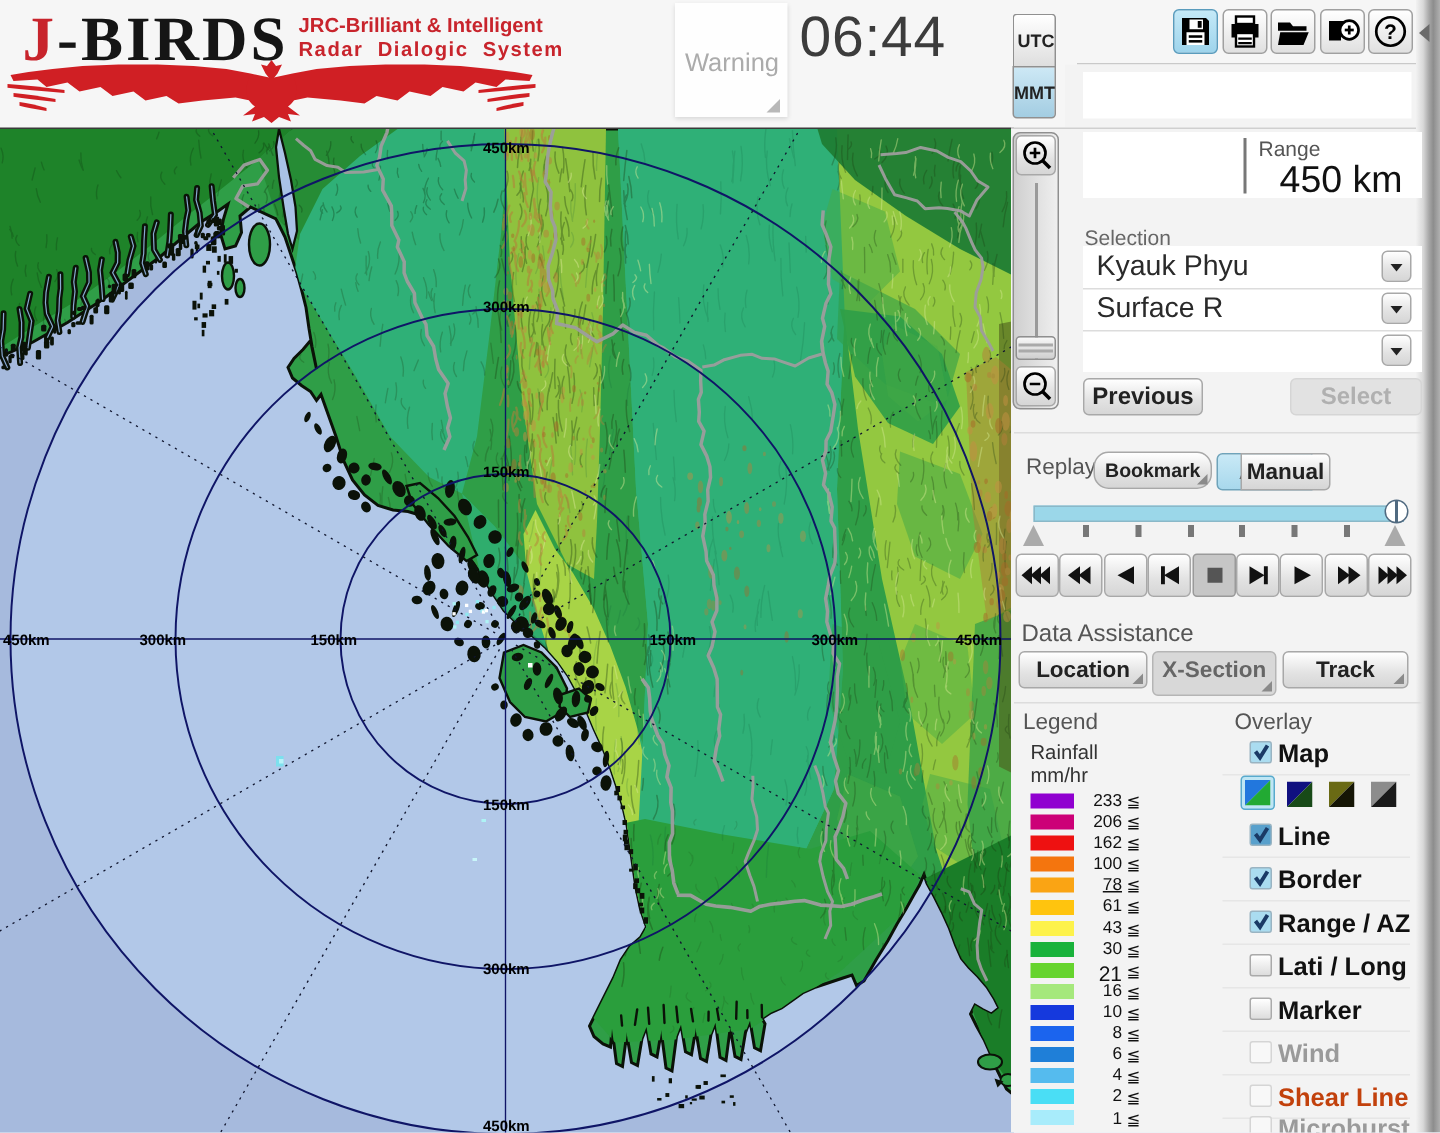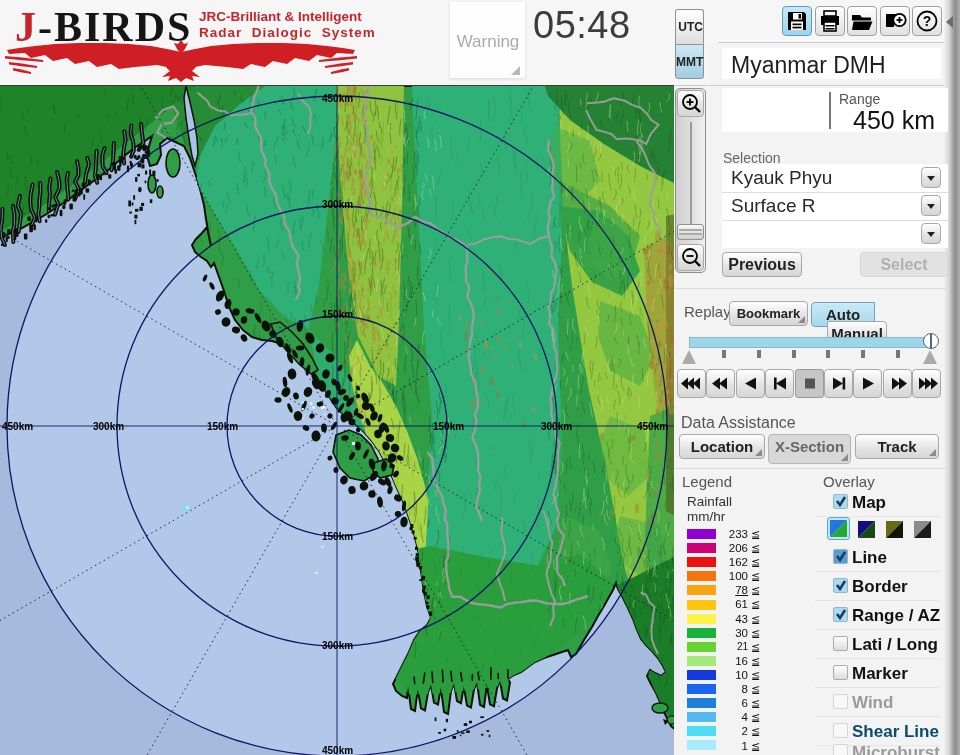--- a/index.html
+++ b/index.html
@@ -28,21 +28,21 @@
         <path d="M353,22 Q341,23 325,26 L325,28 Q343,26 353,24.5 Z"></path>
         <path d="M349,28 Q341,29 331,32 L331,34 Q343,32 349,30.5 Z"></path>
         <path d="M5,16 Q21,17 43,20 L43,22 Q19,20 5,18.5 Z"></path>
         <path d="M9,22 Q21,23 37,26 L37,28 Q19,26 9,24.5 Z"></path>
         <path d="M13,28 Q21,29 31,32 L31,34 Q19,32 13,30.5 Z"></path>
       </g>
     </svg>
     <div class="abs" style="left:450px;top:2px;width:75px;height:76px;background:#fefefe;box-shadow:0 1px 3px rgba(0,0,0,0.12);"></div>
     <div class="abs" style="left:455px;top:32px;width:66px;text-align:center;font-size:17px;color:#ababab;">Warning</div>
     <div class="abs" style="left:511px;top:66px;width:0;height:0;border-left:9px solid transparent;border-bottom:9px solid #b8b8b8;"></div>
-    <div class="abs" style="left:533px;top:4px;font-size:38px;color:#3c3c3c;letter-spacing:0.5px;">05:48</div>
+    <div class="abs" style="left:533px;top:4px;font-size:38px;color:#3c3c3c;letter-spacing:0.5px;">06:44</div>
     <div class="abs" style="left:533px;top:50px;font-size:25px;color:#a16207;margin-top:41px;">25 Jul 2020</div>
     <div class="abs" style="left:675px;top:9px;width:29px;height:35px;background:linear-gradient(#ffffff,#dedede);border:1px solid #909090;border-bottom:none;border-radius:3px 3px 0 0;text-align:right;line-height:35px;font-size:12px;font-weight:bold;color:#222;">UTC</div>
     <div class="abs" style="left:675px;top:44px;width:29px;height:35px;background:linear-gradient(#cde8f5,#a3cde2);border:1px solid #909090;border-radius:0 0 3px 3px;text-align:center;line-height:35px;font-size:12px;font-weight:bold;color:#222;">MMT</div>
     <div class="abs" style="left:782.0px;top:6px;width:30px;height:30px;background:linear-gradient(#c5e9f7,#9ed4ec);border:1px solid #5a9cbd;border-radius:4px;"><svg width="28" height="28" viewBox="0 0 28 28" style="margin:0px">
         <path d="M5,5 h16 l2,2 v16 h-18 z" fill="#000"></path>
         <rect x="10" y="6" width="9" height="6.5" fill="#fff"></rect>
         <rect x="15.5" y="7" width="2.6" height="4.5" fill="#000"></rect>
         <rect x="8" y="14.5" width="12" height="8.5" fill="#fff"></rect>
         <rect x="9.5" y="16.5" width="9" height="1.7" fill="#000"></rect>
         <rect x="9.5" y="19.7" width="9" height="1.7" fill="#000"></rect>
@@ -64,21 +64,20 @@
         <rect x="15.5" y="12.1" width="6" height="1.8" fill="#000"></rect>
         <rect x="17.6" y="10" width="1.8" height="6" fill="#000"></rect>
       </svg></div>
     <div class="abs" style="left:912.4px;top:6px;width:30px;height:30px;background:linear-gradient(#ffffff,#e0e0e0);border:1px solid #a0a0a0;border-radius:4px;"><svg width="28" height="28" viewBox="0 0 28 28">
         <circle cx="14" cy="14" r="9.5" fill="none" stroke="#000" stroke-width="1.8"></circle>
         <text x="14" y="19" text-anchor="middle" font-size="14px" font-weight="bold" fill="#000" font-family="Liberation Sans, sans-serif">?</text>
       </svg></div>
     <div class="abs" style="left:718px;top:42px;width:228px;height:1px;background:#c9c9c9;"></div>
     <div class="abs" style="left:710px;top:43px;width:236px;height:42px;background:#f3f3f3;"></div>
     <div class="abs" style="left:722px;top:48px;width:219px;height:31px;background:#ffffff;"></div>
-    <div class="abs" style="left:731px;top:52px;font-size:23px;color:#1e1e1e;">Myanmar DMH</div>
     <div class="abs" style="left:944px;top:0;width:16px;height:755px;background:linear-gradient(90deg,#f2f2f2,#d8d8d8 30%,#a6a6a6 55%,#8d8d8d 72%,#b0b0b0);"></div>
     <div class="abs" style="left:946px;top:16px;width:0;height:0;border-top:6px solid transparent;border-bottom:6px solid transparent;border-right:7px solid #6b6b6b;"></div>
     <div id="map">
       <svg width="676" height="670" viewBox="0 0 676 670" style="display:block">
         <rect x="0" y="0" width="676" height="670" fill="#a6badd"></rect>
         <circle cx="337" cy="340" r="330" fill="#b2c8e8"></circle>
         <path d="M0.0,152.0 22.0,142.0 45.0,129.0 68.0,114.0 88.0,99.0 107.0,85.0 122.0,72.0 134.0,62.0 145.0,55.0 152.0,50.0 149.0,60.0 147.0,70.0 150.0,80.0 157.0,78.0 161.0,69.0 160.0,58.0 167.0,52.0 184.0,60.0 190.0,72.0 194.0,84.0 198.0,96.0 201.0,107.0 204.0,119.0 206.0,133.0 208.0,145.0 211.0,160.0 207.0,141.0 202.0,147.0 196.0,153.0 192.0,159.0 195.0,166.0 201.0,171.0 207.0,175.0 211.0,181.0 214.0,177.0 219.0,191.0 224.0,205.0 229.0,221.0 235.0,234.0 243.0,244.0 252.0,251.0 262.0,254.0 272.0,255.0 282.0,258.0 292.0,264.0 302.0,272.0 311.0,283.0 320.0,296.0 328.0,309.0 336.0,321.0 345.0,330.0 355.0,338.0 364.0,346.0 372.0,355.0 379.0,365.0 385.0,376.0 391.0,388.0 396.0,400.0 402.0,413.0 407.0,426.0 411.0,438.0 415.0,451.0 418.0,464.0 420.0,478.0 422.0,492.0 424.0,506.0 427.0,520.0 431.0,532.0 427.0,539.0 420.0,545.0 414.0,554.0 409.0,566.0 403.0,578.0 397.0,590.0 393.0,598.0 396.0,605.0 402.0,610.0 407.0,612.0 408.0,600.0 411.0,623.0 415.0,625.0 418.0,602.0 418.0,604.4 421.0,622.4 425.0,624.4 428.0,606.4 431.0,598.6 434.0,616.6 438.0,618.6 441.0,600.6 441.0,603.0 444.0,626.0 448.0,628.0 451.0,605.0 454.0,597.2 457.0,615.2 461.0,617.2 464.0,599.2 464.0,601.6 467.0,619.6 471.0,621.6 474.0,603.6 477.0,595.9 480.0,618.9 484.0,620.9 487.0,597.9 487.0,600.3 490.0,618.3 494.0,620.3 497.0,602.3 500.0,594.5 503.0,612.5 507.0,614.5 510.0,596.5 508.0,593.0 514.0,589.0 521.0,586.0 528.0,581.0 535.0,576.0 544.0,572.0 553.0,569.0 562.0,566.0 568.0,564.0 571.0,571.0 576.0,568.0 584.0,554.0 592.0,541.0 598.0,530.0 604.0,520.0 609.0,511.0 613.0,504.0 616.0,497.0 618.0,503.0 623.0,512.0 628.0,522.0 633.0,533.0 637.0,544.0 641.0,553.0 646.0,559.0 652.0,565.0 658.0,572.0 663.0,580.0 666.0,586.0 661.0,590.0 655.0,587.0 650.0,584.0 647.0,590.0 651.0,598.0 656.0,607.0 660.0,616.0 664.0,626.0 668.0,634.0 671.0,640.0 676.0,644.0 676.0,0.0 0.0,0.0 Z" fill="#2f9e47" stroke="#0b1208" stroke-width="2.0"></path>
         <clipPath id="landclip">
           <path d="M0.0,152.0 22.0,142.0 45.0,129.0 68.0,114.0 88.0,99.0 107.0,85.0 122.0,72.0 134.0,62.0 145.0,55.0 152.0,50.0 149.0,60.0 147.0,70.0 150.0,80.0 157.0,78.0 161.0,69.0 160.0,58.0 167.0,52.0 184.0,60.0 190.0,72.0 194.0,84.0 198.0,96.0 201.0,107.0 204.0,119.0 206.0,133.0 208.0,145.0 211.0,160.0 207.0,141.0 202.0,147.0 196.0,153.0 192.0,159.0 195.0,166.0 201.0,171.0 207.0,175.0 211.0,181.0 214.0,177.0 219.0,191.0 224.0,205.0 229.0,221.0 235.0,234.0 243.0,244.0 252.0,251.0 262.0,254.0 272.0,255.0 282.0,258.0 292.0,264.0 302.0,272.0 311.0,283.0 320.0,296.0 328.0,309.0 336.0,321.0 345.0,330.0 355.0,338.0 364.0,346.0 372.0,355.0 379.0,365.0 385.0,376.0 391.0,388.0 396.0,400.0 402.0,413.0 407.0,426.0 411.0,438.0 415.0,451.0 418.0,464.0 420.0,478.0 422.0,492.0 424.0,506.0 427.0,520.0 431.0,532.0 427.0,539.0 420.0,545.0 414.0,554.0 409.0,566.0 403.0,578.0 397.0,590.0 393.0,598.0 396.0,605.0 402.0,610.0 407.0,612.0 408.0,600.0 411.0,623.0 415.0,625.0 418.0,602.0 418.0,604.4 421.0,622.4 425.0,624.4 428.0,606.4 431.0,598.6 434.0,616.6 438.0,618.6 441.0,600.6 441.0,603.0 444.0,626.0 448.0,628.0 451.0,605.0 454.0,597.2 457.0,615.2 461.0,617.2 464.0,599.2 464.0,601.6 467.0,619.6 471.0,621.6 474.0,603.6 477.0,595.9 480.0,618.9 484.0,620.9 487.0,597.9 487.0,600.3 490.0,618.3 494.0,620.3 497.0,602.3 500.0,594.5 503.0,612.5 507.0,614.5 510.0,596.5 508.0,593.0 514.0,589.0 521.0,586.0 528.0,581.0 535.0,576.0 544.0,572.0 553.0,569.0 562.0,566.0 568.0,564.0 571.0,571.0 576.0,568.0 584.0,554.0 592.0,541.0 598.0,530.0 604.0,520.0 609.0,511.0 613.0,504.0 616.0,497.0 618.0,503.0 623.0,512.0 628.0,522.0 633.0,533.0 637.0,544.0 641.0,553.0 646.0,559.0 652.0,565.0 658.0,572.0 663.0,580.0 666.0,586.0 661.0,590.0 655.0,587.0 650.0,584.0 647.0,590.0 651.0,598.0 656.0,607.0 660.0,616.0 664.0,626.0 668.0,634.0 671.0,640.0 676.0,644.0 676.0,0.0 0.0,0.0 Z"></path>
         </clipPath>
@@ -2305,23 +2304,23 @@
     </div>
     <div class="sep" style="left:722px;top:192px;width:226px;"></div>
     <div class="abs btn" style="left:921px;top:223px;width:20px;height:21px;">
       <div style="margin:8px auto 0;width:0;height:0;border-left:4px solid transparent;border-right:4px solid transparent;border-top:5px solid #222;"></div>
     </div>
     <div class="sep" style="left:722px;top:220px;width:226px;"></div>
     <div class="abs btn" style="left:722px;top:252px;width:80px;height:25px;text-align:center;line-height:24px;font-size:16px;font-weight:bold;color:#222;">Previous</div>
     <div class="abs" style="left:860px;top:252px;width:88px;height:25px;background:#e2e2e2;border:1px solid #d5d5d5;border-radius:4px;text-align:center;line-height:24px;font-size:16px;font-weight:bold;color:#b0b0b0;">Select</div>
     <div class="sep" style="left:676px;top:288px;width:272px;"></div>
     <div class="abs" style="left:684px;top:303px;font-size:15px;color:#555;">Replay</div>
-    <div class="abs btn" style="left:729px;top:301px;width:79px;height:25px;text-align:center;line-height:24px;font-size:13px;font-weight:bold;color:#222;">Bookmark<div class="corner"></div></div>
+    <div class="abs btn" style="left:729px;top:301px;width:79px;height:25px;text-align:center;line-height:24px;font-size:13px;font-weight:bold;color:#222;border-radius:10px;">Bookmark<div class="corner"></div></div>
     <div class="abs" style="left:811px;top:302px;width:64px;height:25px;background:linear-gradient(#c9e9f6,#a8d8ec);border:1px solid #6fa3ba;border-radius:4px 0 0 4px;text-align:center;line-height:24px;font-size:15px;font-weight:bold;color:#222;">Auto</div>
-    <div class="abs btn" style="left:827px;top:302px;width:60px;height:25px;border-radius:0 4px 4px 0;text-align:center;line-height:24px;font-size:15px;font-weight:bold;color:#222;margin-top:19px;">Manual</div>
+    <div class="abs btn" style="left:827px;top:302px;width:60px;height:25px;border-radius:0 4px 4px 0;text-align:center;line-height:24px;font-size:15px;font-weight:bold;color:#222;">Manual</div>
     <div class="abs" style="left:689px;top:337px;width:247px;height:11px;background:#9bd7e9;border:1px solid #8ab8c8;"></div>
     <div class="abs" style="left:722px;top:350px;width:4px;height:8px;background:#777;"></div>
     <div class="abs" style="left:757px;top:350px;width:4px;height:8px;background:#777;"></div>
     <div class="abs" style="left:792px;top:350px;width:4px;height:8px;background:#777;"></div>
     <div class="abs" style="left:826px;top:350px;width:4px;height:8px;background:#777;"></div>
     <div class="abs" style="left:861px;top:350px;width:4px;height:8px;background:#777;"></div>
     <div class="abs" style="left:896px;top:350px;width:4px;height:8px;background:#777;"></div>
     <div class="abs" style="left:682px;top:350px;width:0;height:0;border-left:7px solid transparent;border-right:7px solid transparent;border-bottom:14px solid #aaa;"></div>
     <div class="abs" style="left:923px;top:350px;width:0;height:0;border-left:7px solid transparent;border-right:7px solid transparent;border-bottom:14px solid #aaa;"></div>
     <div class="abs" style="left:923px;top:333px;width:16px;height:16px;background:#fff;border:1.5px solid #506a80;border-radius:50%;"></div>
@@ -2386,21 +2385,21 @@
     <div class="abs" style="left:687px;top:600px;width:29px;height:10px;background:#ffc40e;"></div>
     <div class="abs" style="left:700px;top:598px;width:48px;text-align:right;font-size:11.5px;color:#111;">61</div>
     <div class="abs" style="left:751px;top:598px;font-size:11px;color:#111;">≦</div>
     <div class="abs" style="left:687px;top:614px;width:29px;height:10px;background:#fdf24b;"></div>
     <div class="abs" style="left:700px;top:613px;width:48px;text-align:right;font-size:11.5px;color:#111;">43</div>
     <div class="abs" style="left:751px;top:613px;font-size:11px;color:#111;">≦</div>
     <div class="abs" style="left:687px;top:628px;width:29px;height:10px;background:#19b23b;"></div>
     <div class="abs" style="left:700px;top:627px;width:48px;text-align:right;font-size:11.5px;color:#111;">30</div>
     <div class="abs" style="left:751px;top:627px;font-size:11px;color:#111;">≦</div>
     <div class="abs" style="left:687px;top:642px;width:29px;height:10px;background:#66d42e;"></div>
-    <div class="abs" style="left:700px;top:641px;width:48px;text-align:right;font-size:10px;color:#111;">21</div>
+    <div class="abs" style="left:700px;top:641px;width:48px;text-align:right;font-size:14px;color:#111;">21</div>
     <div class="abs" style="left:751px;top:641px;font-size:11px;color:#111;">≦</div>
     <div class="abs" style="left:687px;top:656px;width:29px;height:10px;background:#a5e87c;"></div>
     <div class="abs" style="left:700px;top:655px;width:48px;text-align:right;font-size:11.5px;color:#111;">16</div>
     <div class="abs" style="left:751px;top:655px;font-size:11px;color:#111;">≦</div>
     <div class="abs" style="left:687px;top:670px;width:29px;height:10px;background:#1539dd;"></div>
     <div class="abs" style="left:700px;top:669px;width:48px;text-align:right;font-size:11.5px;color:#111;">10</div>
     <div class="abs" style="left:751px;top:669px;font-size:11px;color:#111;">≦</div>
     <div class="abs" style="left:687px;top:684px;width:29px;height:10px;background:#1b64ee;"></div>
     <div class="abs" style="left:700px;top:683px;width:48px;text-align:right;font-size:11.5px;color:#111;">8</div>
     <div class="abs" style="left:751px;top:683px;font-size:11px;color:#111;">≦</div>
@@ -2457,16 +2456,16 @@
     <div class="cb" style="left:833px;top:636px;background:linear-gradient(#fff,#ddd);border-color:#aaa;"></div>
     <div class="cbl" style="left:852px;top:635px;">Lati / Long</div>
     <div class="sep" style="left:815px;top:658px;width:125px;background:#e6e6e6;"></div>
     <div class="cb" style="left:833px;top:665px;background:linear-gradient(#fff,#ddd);border-color:#aaa;"></div>
     <div class="cbl" style="left:852px;top:664px;">Marker</div>
     <div class="sep" style="left:815px;top:687px;width:125px;background:#e6e6e6;"></div>
     <div class="cb" style="left:833px;top:694px;background:#f8f8f8;border-color:#d5d5d5;"></div>
     <div class="cbl" style="left:852px;top:693px;color:#9a9a9a;font-weight:bold;">Wind</div>
     <div class="sep" style="left:815px;top:716px;width:125px;background:#e6e6e6;"></div>
     <div class="cb" style="left:833px;top:723px;background:#f8f8f8;border-color:#d5d5d5;"></div>
-    <div class="cbl" style="left:852px;top:722px;color:#0c4a6e;font-weight:bold;">Shear Line</div>
+    <div class="cbl" style="left:852px;top:722px;color:#c2410c;font-weight:bold;">Shear Line</div>
     <div class="sep" style="left:815px;top:745px;width:125px;background:#e6e6e6;"></div>
     <div class="cb" style="left:833px;top:744px;background:#f8f8f8;border-color:#d5d5d5;"></div>
     <div class="cbl" style="left:852px;top:743px;color:#9a9a9a;font-weight:bold;">Microburst</div>
   </div>
 </body></html>

